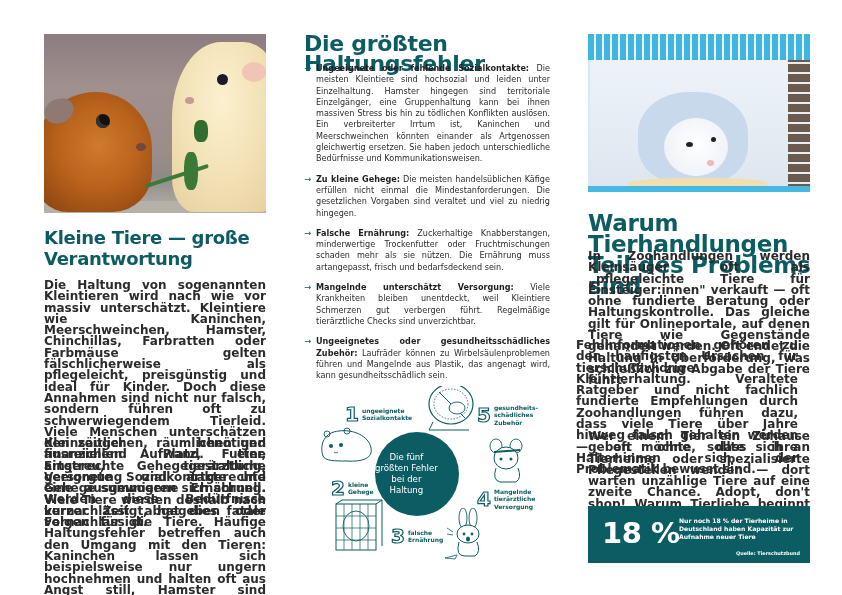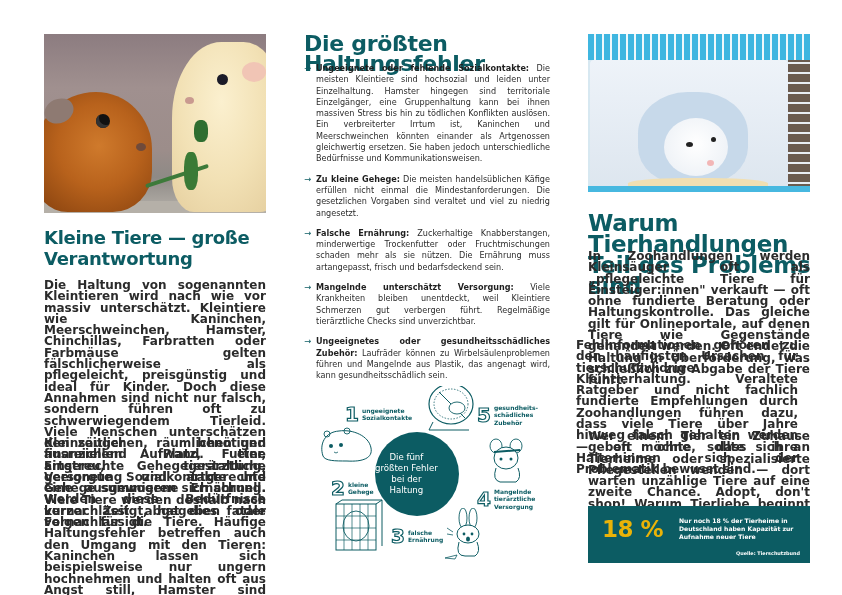--- a/index.html
+++ b/index.html
@@ -61,21 +61,21 @@
   .info-circle { position: absolute; left: 70px; top: 42px; width: 84px; height: 84px; border-radius: 50%; background: #0c5c63;
     display: flex; align-items: center; justify-content: flex-start; text-align: center; }
   .info-circle span { color: #ffffff; font-size: 8.6px; line-height: 11px; white-space: pre-line; }
   .info-item { position: absolute; display: flex; align-items: center; }
   .info-num { font-size: 20px; font-weight: bold; color: #ffffff; -webkit-text-stroke: 1.2px #0c5c63; margin-right: 3px; line-height: 1; }
   .info-label { font-size: 6px; line-height: 7.3px; font-weight: bold; color: #0c5c63; white-space: pre-line; }
   .ill { position: absolute; }
 
   
   .stat { position: absolute; left: 588px; top: 506px; width: 222px; height: 57px; background: #0c5c63; }
-  .stat-num { position: absolute; left: 14px; top: 10px; font-size: 23px; font-weight: bold; color: #eab308; letter-spacing: -0.5px; }
+  .stat-num { position: absolute; left: 14px; top: 10px; font-size: 29px; font-weight: bold; color: #ffffff; letter-spacing: -0.5px; }
   .stat-text { position: absolute; left: 91px; top: 11px; width: 125px; font-size: 6.1px; line-height: 8px; font-weight: bold; color: #ffffff; }
   .stat-src { position: absolute; right: 10px; bottom: 7px; font-size: 4.9px; font-weight: bold; color: #ffffff; }
 </style>
 </head>
 <body>
 
 <div class="photo photo-gp" title="Two guinea pigs, a brown one and a cream one, eating a green herb">
   <div class="gp-floor"></div>
   <div class="gp-brown"></div>
   <div class="gp-brown-ear"></div>
@@ -96,21 +96,21 @@
 
 <h2 class="h-mid">Die größten Haltungsfehler</h2>
 
 <ul class="mistakes">
   <li class="mistake">
     <span class="arrow">→</span>
     <span class="mt">Ungeeignete oder fehlende Sozialkontakte:</span><span> Die meisten Kleintiere sind hochsozial und leiden unter Einzelhaltung. Hamster hingegen sind territoriale Einzelgänger, eine Gruppenhaltung kann bei ihnen massiven Stress bis hin zu tödlichen Konflikten auslösen. Ein verbreiterter Irrtum ist, Kaninchen und Meerschweinchen könnten einander als Artgenossen gleichwertig ersetzen. Sie haben jedoch unterschiedliche Bedürfnisse und Kommunikationsweisen.</span>
   </li>
   <li class="mistake">
     <span class="arrow">→</span>
-    <span class="mt">Zu kleine Gehege:</span><span> Die meisten handelsüblichen Käfige erfüllen nicht einmal die Mindestanforderungen. Die gesetzlichen Vorgaben sind veraltet und viel zu niedrig angesetzt.</span>
+    <span class="mt">Zu kleine Gehege:</span><span> Die meisten handelsüblichen Käfige erfüllen nicht einmal die Mindestanforderungen. Die gesetzlichen Vorgaben sind veraltet und viel zu niedrig hingegen.</span>
   </li>
   <li class="mistake">
     <span class="arrow">→</span>
     <span class="mt">Falsche Ernährung:</span><span> Zuckerhaltige Knabberstangen, minderwertige Trockenfutter oder Fruchtmischungen schaden mehr als sie nützen. Die Ernährung muss artangepasst, frisch und bedarfsdeckend sein.</span>
   </li>
   <li class="mistake">
     <span class="arrow">→</span>
     <span class="mt">Mangelnde unterschätzt Versorgung:</span><span> Viele Krankheiten bleiben unentdeckt, weil Kleintiere Schmerzen gut verbergen führt. Regelmäßige tierärztliche Checks sind unverzichtbar.</span>
   </li>
   <li class="mistake">

